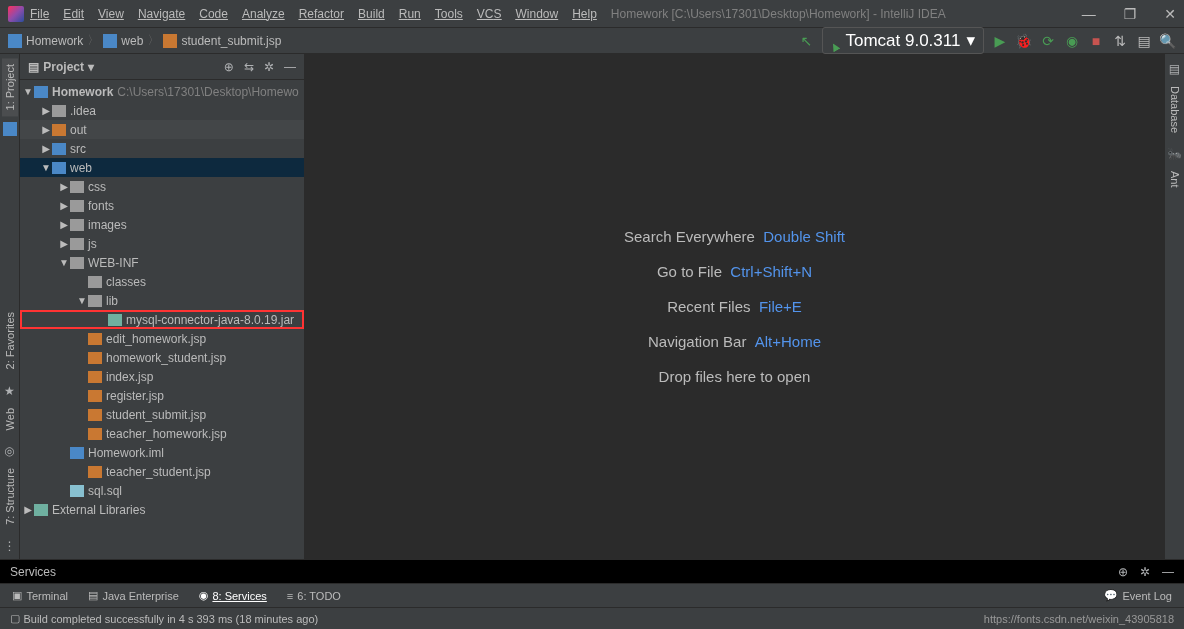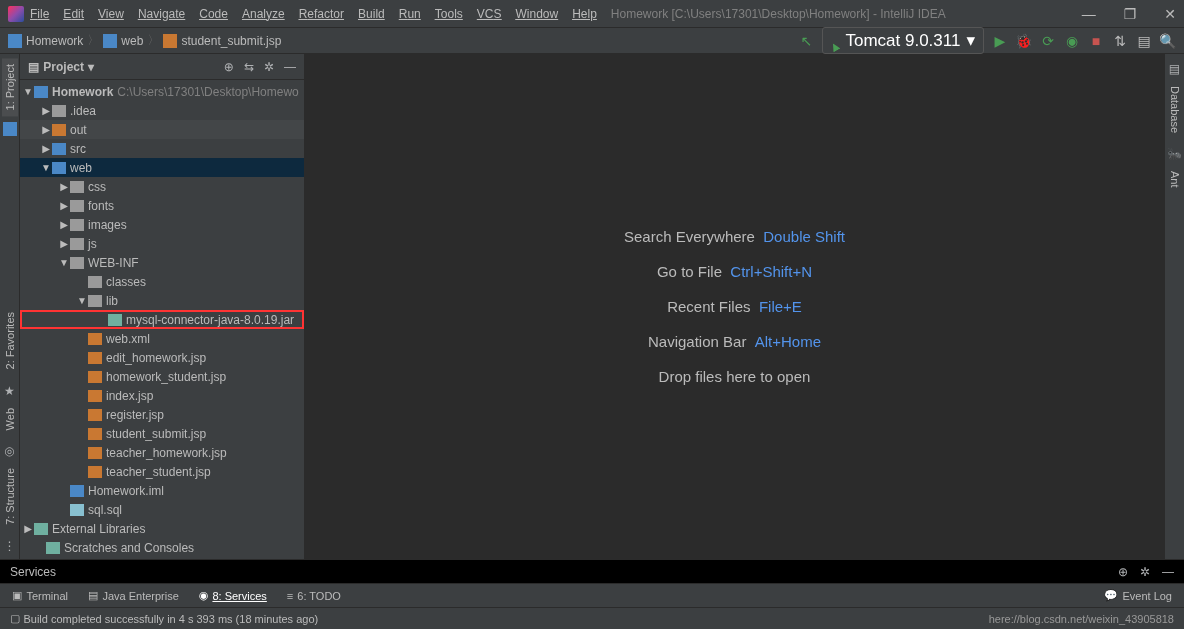--- a/index.html
+++ b/index.html
@@ -196,25 +196,20 @@
           <span class="node-text">lib</span>
         </div>
       <div class="tree-row highlight-red" style="padding-left:74px">
           <span class="arrow"></span>
           <span class="node-icon teal"></span>
           <span class="node-text">mysql-connector-java-8.0.19.jar</span>
         </div>
       <div class="tree-row" style="padding-left:56px">
           <span class="arrow"></span>
           <span class="node-icon orange"></span>
-          <span class="node-text">web.xml</span>
-        </div>
-      <div class="tree-row" style="padding-left:56px">
-          <span class="arrow"></span>
-          <span class="node-icon orange"></span>
           <span class="node-text">edit_homework.jsp</span>
         </div>
       <div class="tree-row" style="padding-left:56px">
           <span class="arrow"></span>
           <span class="node-icon orange"></span>
           <span class="node-text">homework_student.jsp</span>
         </div>
       <div class="tree-row" style="padding-left:56px">
           <span class="arrow"></span>
           <span class="node-icon orange"></span>
@@ -228,44 +223,39 @@
       <div class="tree-row" style="padding-left:56px">
           <span class="arrow"></span>
           <span class="node-icon orange"></span>
           <span class="node-text">student_submit.jsp</span>
         </div>
       <div class="tree-row" style="padding-left:56px">
           <span class="arrow"></span>
           <span class="node-icon orange"></span>
           <span class="node-text">teacher_homework.jsp</span>
         </div>
+      <div class="tree-row" style="padding-left:38px">
+          <span class="arrow"></span>
+          <span class="node-icon blue"></span>
+          <span class="node-text">Homework.iml</span>
+        </div>
       <div class="tree-row" style="padding-left:56px">
           <span class="arrow"></span>
           <span class="node-icon orange"></span>
           <span class="node-text">teacher_student.jsp</span>
-        </div>
-      <div class="tree-row" style="padding-left:38px">
-          <span class="arrow"></span>
-          <span class="node-icon blue"></span>
-          <span class="node-text">Homework.iml</span>
         </div>
       <div class="tree-row" style="padding-left:38px">
           <span class="arrow"></span>
           <span class="node-icon db"></span>
           <span class="node-text">sql.sql</span>
         </div>
       <div class="tree-row" style="padding-left:2px">
           <span class="arrow">▶</span>
           <span class="node-icon teal"></span>
           <span class="node-text">External Libraries</span>
-        </div>
-      <div class="tree-row" style="padding-left:14px">
-          <span class="arrow"></span>
-          <span class="node-icon teal"></span>
-          <span class="node-text">Scratches and Consoles</span>
         </div>
     </div>
   </div>
 
   <div class="editor">
     <div class="editor-row"><span>Search Everywhere</span>&nbsp;&nbsp;<span class="kbd">Double Shift</span></div>
     <div class="editor-row"><span>Go to File</span>&nbsp;&nbsp;<span class="kbd">Ctrl+Shift+N</span></div>
     <div class="editor-row"><span>Recent Files</span>&nbsp;&nbsp;<span class="kbd">File+E</span></div>
     <div class="editor-row"><span>Navigation Bar</span>&nbsp;&nbsp;<span class="kbd">Alt+Home</span></div>
     <div class="editor-row">Drop files here to open</div>
@@ -292,14 +282,14 @@
   <span class="btab">▣ <span>Terminal</span></span>
   <span class="btab">▤ <span>Java Enterprise</span></span>
   <span class="btab active">◉ <u>8: Services</u></span>
   <span class="btab">≡ <span>6: TODO</span></span>
   <span style="margin-left:auto" class="btab">💬 <span>Event Log</span></span>
 </div>
 
 <div class="statusbar">
   <span>▢</span>&nbsp;
   <span>Build completed successfully in 4 s 393 ms (18 minutes ago)</span>
-  <span class="url">here://blog.csdn.net/weixin_43905818</span>
+  <span class="url">https://fonts.csdn.net/weixin_43905818</span>
 </div>
 
 </body></html>

